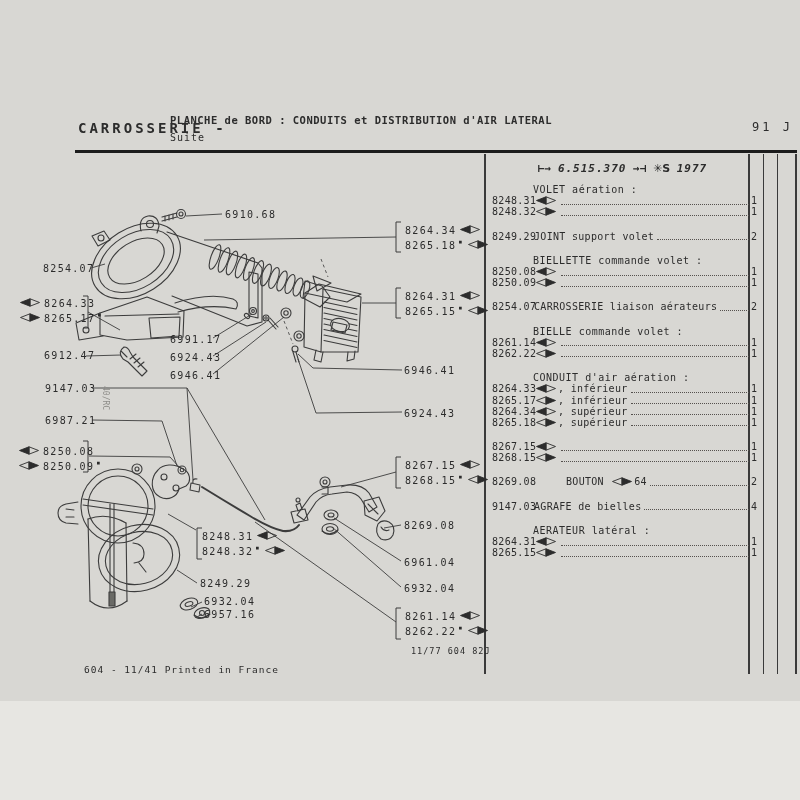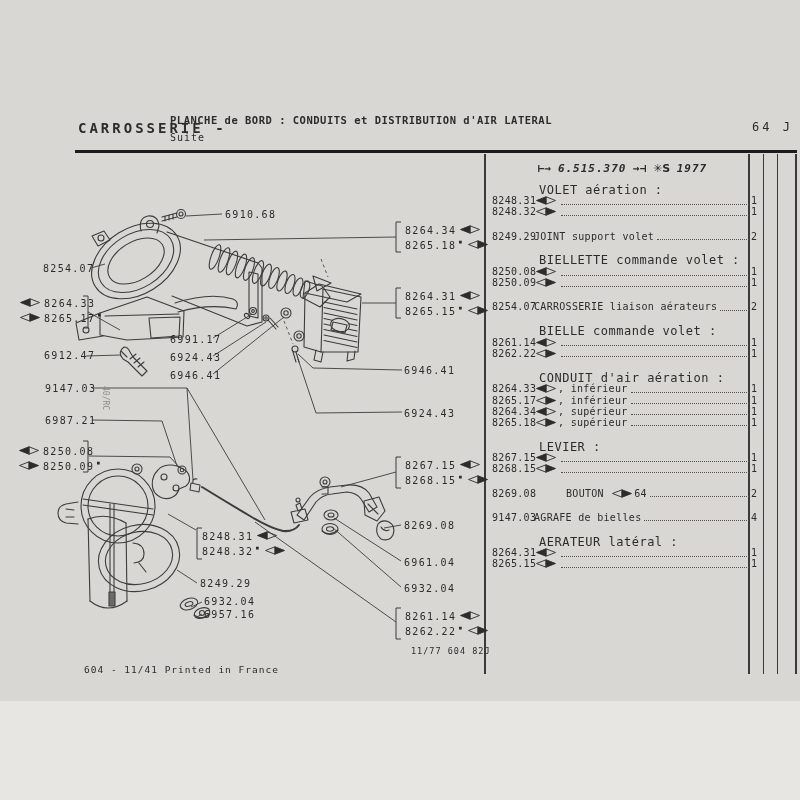--- a/index.html
+++ b/index.html
@@ -25,37 +25,37 @@
   #parts-list{position:absolute;left:484px;top:184px;width:280px;}
   .psec{margin-top:13px;}
   .psec:first-child{margin-top:0;}
   .prow{display:flex;align-items:center;height:11.2px;font-size:10px;letter-spacing:0.3px;white-space:nowrap;}
   .prow .ref{width:42px;flex:none;padding-left:8px;}
   .prow .pre{margin-left:0px;padding-left:32px;}
   .prow .glyph{flex:none;display:inline-flex;align-items:center;margin:0 2px;}
   .prow .desc{flex:none;}
   .prow .leader{flex:1;border-bottom:1.5px dotted #55514e;height:7px;margin:0 2px 0 3px;}
   .prow .qty{flex:none;width:13px;text-align:left;}
-  .prow.heading{padding-left:21px;font-size:12px;letter-spacing:0.5px;margin-left:34px;}
+  .prow.heading{padding-left:49px;font-size:10px;letter-spacing:0.5px;}
   
   .dlabel{position:absolute;font-size:10px;letter-spacing:1.3px;white-space:nowrap;display:flex;align-items:flex-start;gap:4px;color:#2c2c2c;}
   .dlabel .star{font-size:7px;line-height:4px;align-self:flex-start;margin-left:-2px;}
   #plate-code{position:absolute;left:411px;top:646px;font-size:8.5px;letter-spacing:1px;}
   #footer-imprint{position:absolute;left:84px;top:664px;font-size:9.5px;letter-spacing:1px;}
   svg text{font-family:"DejaVu Sans Mono",monospace;}
 </style>
 </head>
 <body>
 
 <div id="bottom-strip"></div>
 
 <div id="sec-title">CARROSSERIE -</div>
 <div id="plate-title">PLANCHE de BORD : CONDUITS et DISTRIBUTION d'AIR LATERAL</div>
 <div id="plate-subtitle">Suite</div>
-<div id="page-num">64 J</div>
+<div id="page-num">91 J</div>
 <div class="hrule"></div>
 
 <div class="vrule" style="left:484px;width:2px;"></div>
 <div class="vrule" style="left:748px;width:2px;"></div>
 <div class="vrule" style="left:763px;width:1px;"></div>
 <div class="vrule" style="left:777px;width:1px;"></div>
 <div class="vrule" style="left:795px;width:2px;"></div>
 
 <div id="ruler">
   <span>⊢→</span>
@@ -202,21 +202,20 @@
             <polygon points="0.5,4.5 10,0.8 10,8.2" fill="none" stroke="#2c2c2c" stroke-width="0.9"></polygon>
             <polygon points="19.5,4.5 10,0.8 10,8.2" fill="#2c2c2c" stroke="#2c2c2c" stroke-width="0.9"></polygon>
           </svg>
         </span>
         <span class="desc">, supérieur</span>
         <span class="leader"></span>
         <span class="qty">1</span>
       </div>
     </div>
     <div class="psec">
-      <div class="prow heading">LEVIER :</div>
       <div class="prow">
         <span class="ref">8267.15</span>
         <span class="glyph">
           <svg width="20" height="9" viewBox="0 0 20 9">
             <polygon points="0.5,4.5 10,0.8 10,8.2" fill="#2c2c2c" stroke="#2c2c2c" stroke-width="0.9"></polygon>
             <polygon points="19.5,4.5 10,0.8 10,8.2" fill="none" stroke="#2c2c2c" stroke-width="0.9"></polygon>
           </svg>
         </span>
         <span class="leader"></span>
         <span class="qty">1</span>

